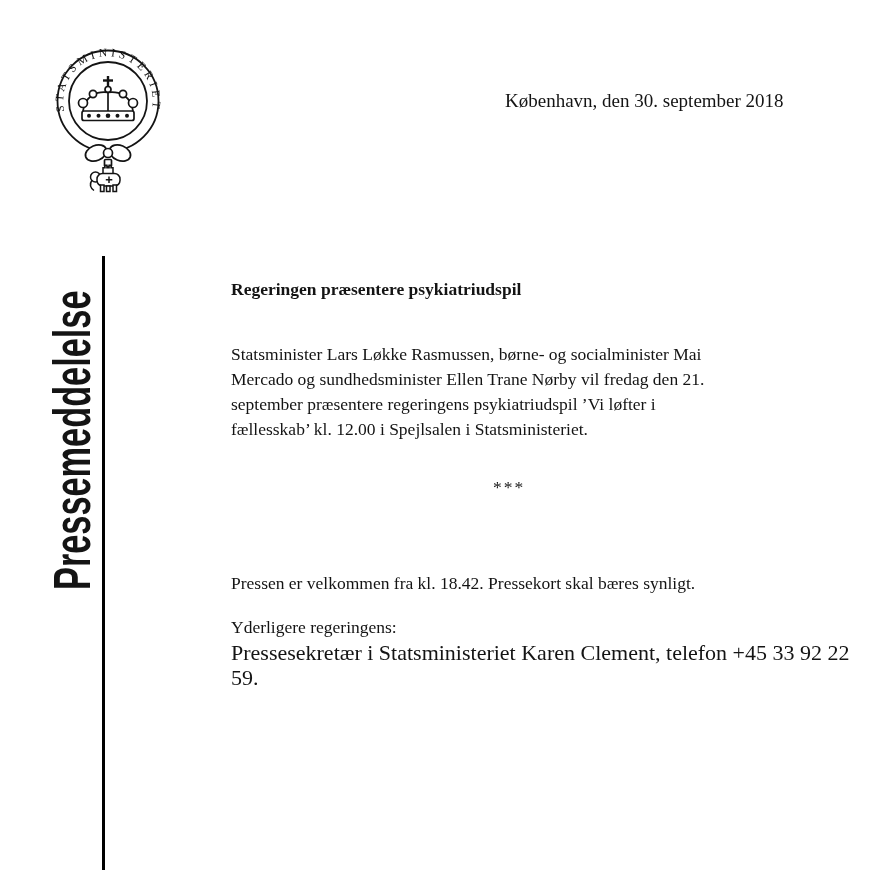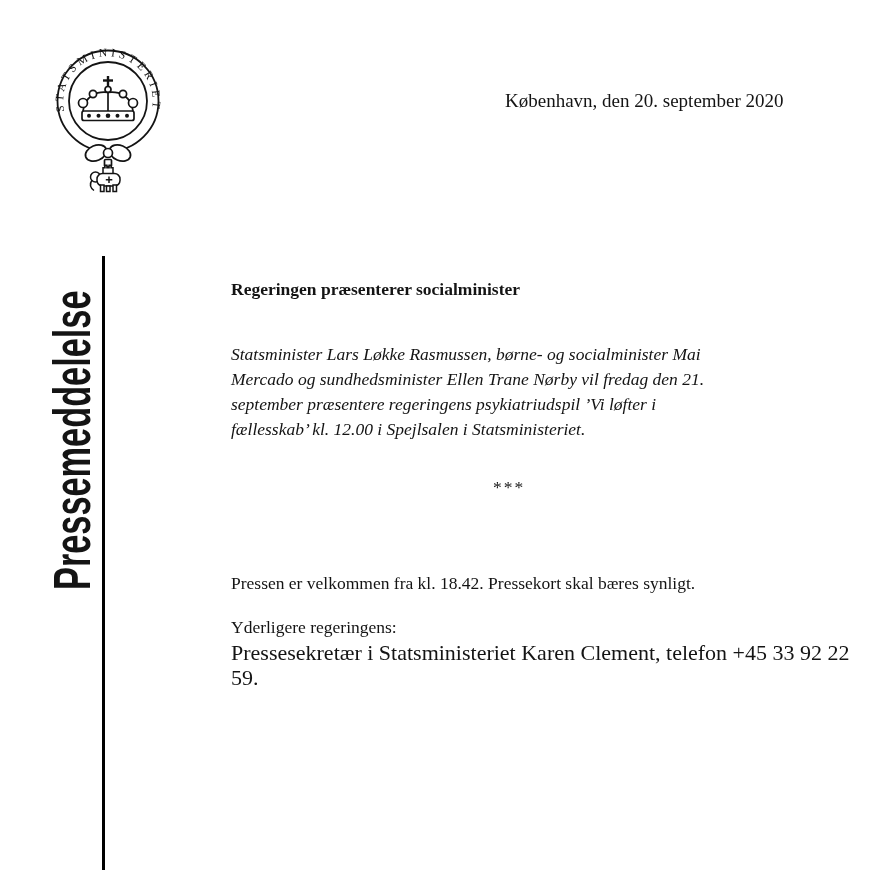--- a/index.html
+++ b/index.html
@@ -16,21 +16,21 @@
   
   .logo-box { left: 50px; top: 44px; width: 116px; height: 152px; }
   .dateline { left: 505px; top: 88px; font-size: 19px; line-height: 26px; white-space: nowrap; }
 
   
   .vlabel-box { left: 26px; top: 250px; width: 82px; height: 350px; }
   .vrule { left: 102px; top: 256px; width: 3px; height: 614px; background: #000; }
 
   
   .doc-title { left: 231px; top: 277px; font-size: 17.5px; font-weight: bold; line-height: 24px; white-space: nowrap; }
-  .doc-body { left: 231px; top: 342px; font-size: 17.5px; line-height: 25px; white-space: pre-line; font-style: italic; }
+  .doc-body { left: 231px; top: 342px; font-size: 17.5px; line-height: 25px; white-space: pre-line; }
   .separator { left: 231px; top: 477px; width: 556px; text-align: center; font-size: 17.5px; letter-spacing: 2px; }
   .press-info { left: 231px; top: 571px; font-size: 17.5px; line-height: 25px; white-space: nowrap; }
   .more-info { left: 231px; top: 615px; font-size: 17.5px; line-height: 25px; white-space: nowrap; }
   .contact { left: 231px; top: 640px; font-size: 22px; line-height: 25px; white-space: pre-line; }
 
   svg text { user-select: none; }
 </style>
 </head>
 <body>
 
@@ -82,31 +82,31 @@
       <rect x="47" y="129.5" width="23" height="12.5" rx="5.5"></rect>
       <path d="M 42 136 c -2.5 4 -1.5 8 2 10.5" fill="none"></path>
       <rect x="50.5" y="141" width="3.5" height="6.5"></rect>
       <rect x="56.5" y="142" width="3.5" height="5.5"></rect>
       <rect x="63" y="141" width="3.5" height="6.5"></rect>
       <path d="M 59 132.5 v 6.5 M 55.8 135.7 h 6.5" fill="none"></path>
     </g>
   </svg>
 </div>
 
-<div class="abs dateline">København, den 20. september 2020</div>
+<div class="abs dateline">København, den 30. september 2018</div>
 
 <div class="abs vlabel-box">
   <svg width="82" height="350" viewBox="0 0 82 350">
     <text transform="translate(64 340) rotate(-90) scale(0.66 1)" font-family="Liberation Sans, sans-serif" font-weight="bold" font-size="52" fill="#141414">Pressemeddelelse</text>
   </svg>
 </div>
 
 <div class="abs vrule"></div>
 
-<div class="abs doc-title">Regeringen præsenterer socialminister</div>
+<div class="abs doc-title">Regeringen præsentere psykiatriudspil</div>
 
 <div class="abs doc-body">Statsminister Lars Løkke Rasmussen, børne- og socialminister Mai
 Mercado og sundhedsminister Ellen Trane Nørby vil fredag den 21.
 september præsentere regeringens psykiatriudspil ’Vi løfter i
 fællesskab’ kl. 12.00 i Spejlsalen i Statsministeriet.</div>
 
 <div class="abs separator">***</div>
 
 <div class="abs press-info">Pressen er velkommen fra kl. 18.42. Pressekort skal bæres synligt.</div>
 

